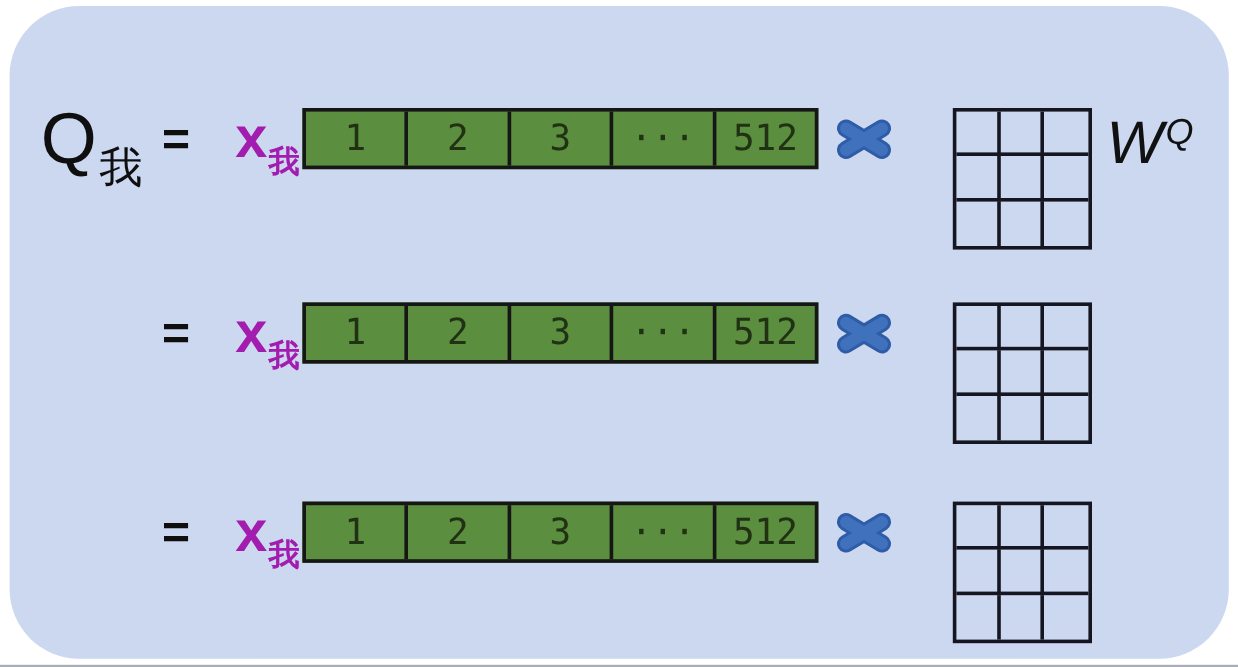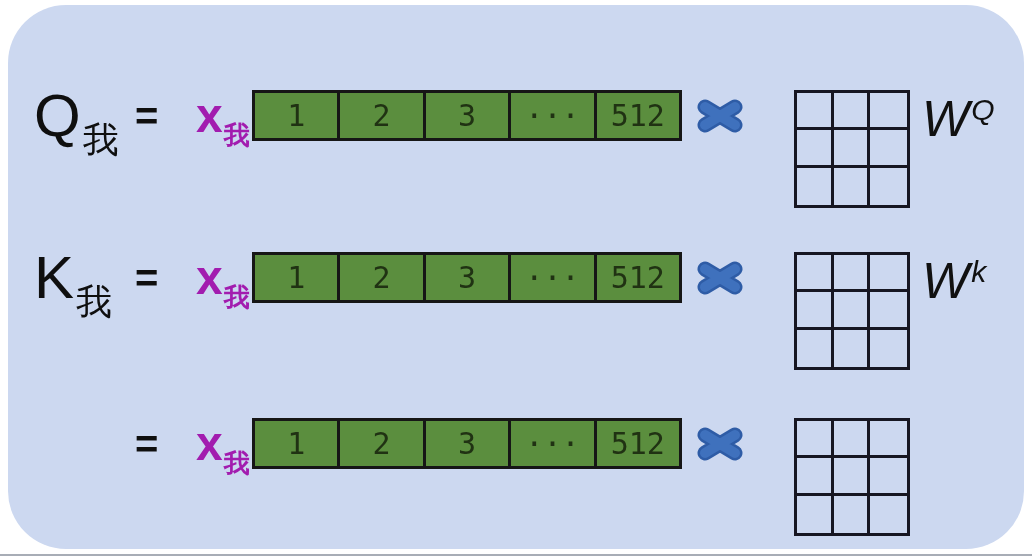--- a/index.html
+++ b/index.html
@@ -99,21 +99,20 @@
           <div class="mcell"></div>
           <div class="mcell"></div>
         <div class="mcell"></div>
           <div class="mcell"></div>
           <div class="mcell"></div>
       </div>
       <div class="w-label"><span>W</span><span class="sup">Q</span></div>
     </div>
 
     <div class="row row-k">
-      <div class="out-label"><span>K</span><span class="sub">我</span></div>
       <div class="eq">=</div>
       <div class="inp-label"><span>x</span><span class="sub">我</span></div>
       <div class="vector">
         <div class="vcell">1</div>
         <div class="vcell">2</div>
         <div class="vcell">3</div>
         <div class="vcell">···</div>
         <div class="vcell">512</div>
       </div>
       <div class="mult">
@@ -126,21 +125,20 @@
         <div class="mcell"></div>
           <div class="mcell"></div>
           <div class="mcell"></div>
         <div class="mcell"></div>
           <div class="mcell"></div>
           <div class="mcell"></div>
         <div class="mcell"></div>
           <div class="mcell"></div>
           <div class="mcell"></div>
       </div>
-      <div class="w-label"><span>W</span><span class="sup">k</span></div>
     </div>
 
     <div class="row row-v">
       <div class="eq">=</div>
       <div class="inp-label"><span>x</span><span class="sub">我</span></div>
       <div class="vector">
         <div class="vcell">1</div>
         <div class="vcell">2</div>
         <div class="vcell">3</div>
         <div class="vcell">···</div>

